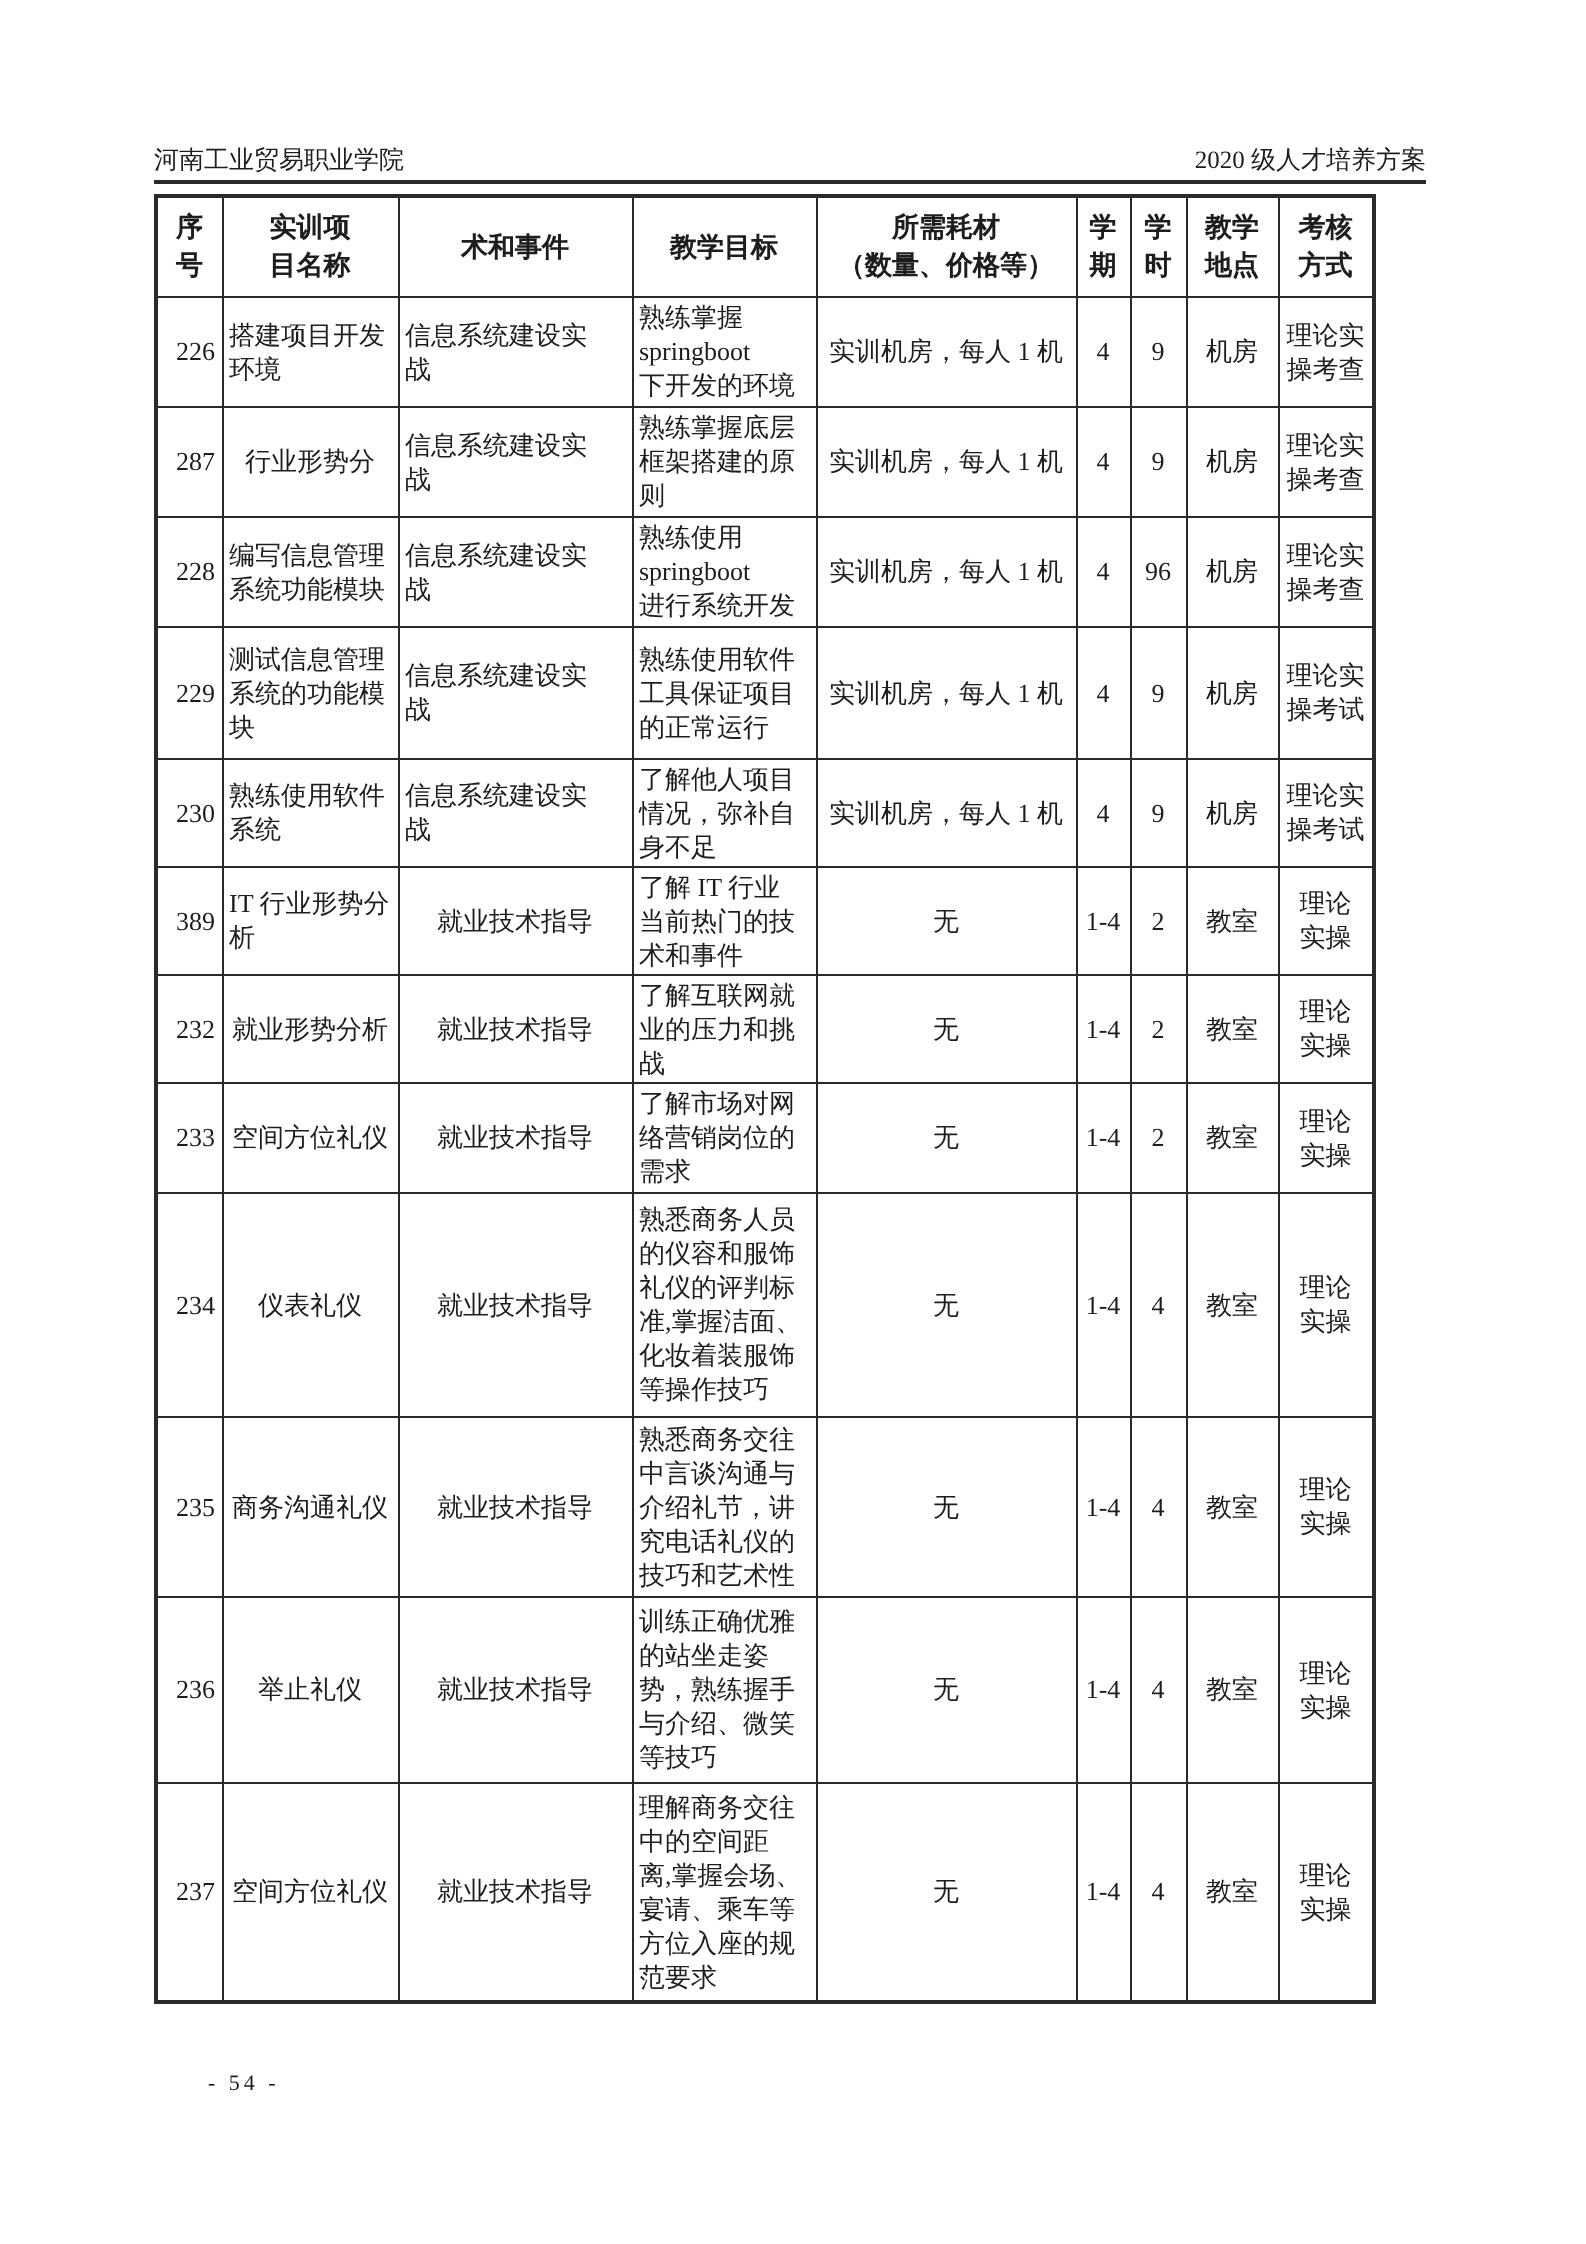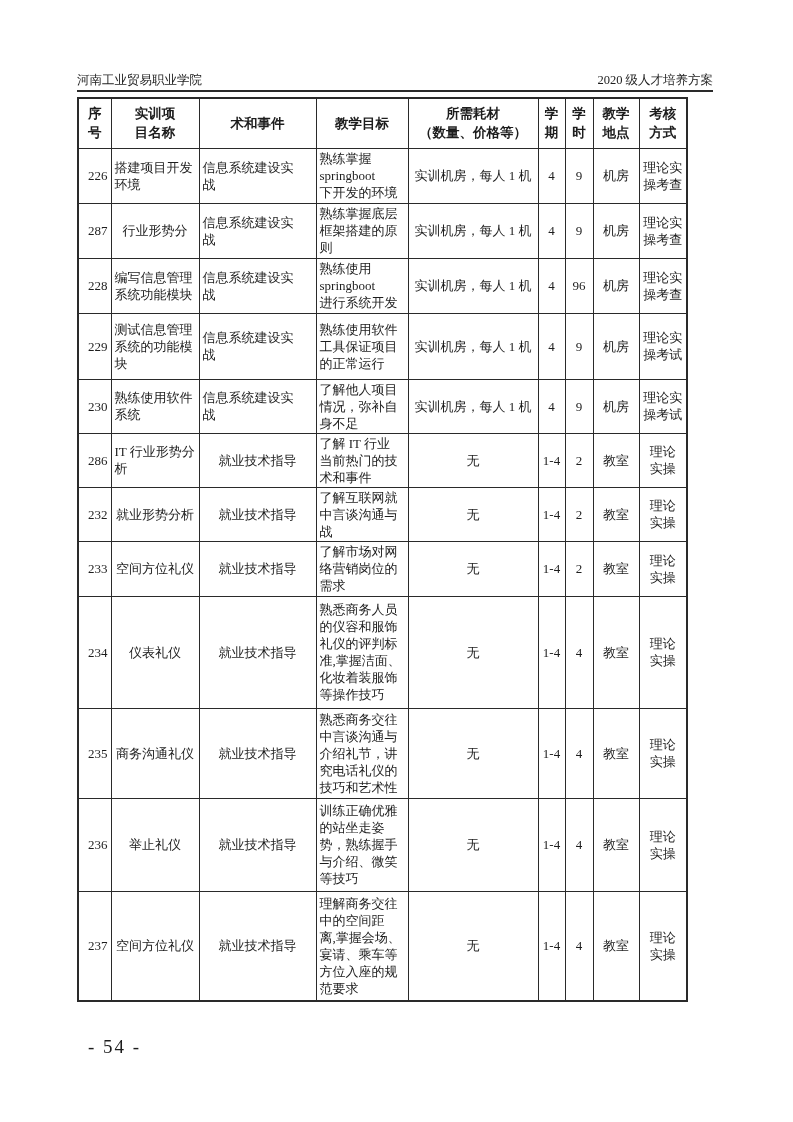--- a/index.html
+++ b/index.html
@@ -29,21 +29,21 @@
   thead tr { height:50px; }
   tbody tr:nth-child(1){height:55px} tbody tr:nth-child(2){height:55px}
   tbody tr:nth-child(3){height:55px} tbody tr:nth-child(4){height:66px}
   tbody tr:nth-child(5){height:54px} tbody tr:nth-child(6){height:53px}
   tbody tr:nth-child(7){height:54px} tbody tr:nth-child(8){height:55px}
   tbody tr:nth-child(9){height:112px} tbody tr:nth-child(10){height:90px}
   tbody tr:nth-child(11){height:93px} tbody tr:nth-child(12){height:110px}
   td.col-index { text-align:left; padding-left:9px; }
   td.ml { text-align:left; padding-left:3px; padding-right:1px; }
   .page-number {
-    position:absolute; left:88px; top:1036px; font-size:19px;
+    position:absolute; left:104px; top:1036px; font-size:11px;
     letter-spacing:2px;
   }
 </style>
 </head>
 <body>
 
 <div class="page">
 
   <div class="doc-header">
     <span>河南工业贸易职业学院</span>
@@ -157,40 +157,40 @@
 情况，弥补自
 身不足</td>
       <td class="col-materials">实训机房，每人 1 机</td>
       <td class="col-semester">4</td>
       <td class="col-hours">9</td>
       <td class="col-location">机房</td>
       <td class="col-assessment">理论实
 操考试</td>
     </tr>
         <tr>
-      <td class="col-index">286</td>
+      <td class="col-index">389</td>
       <td class="col-project ml">IT 行业形势分
 析</td>
       <td class="col-course">就业技术指导</td>
       <td class="col-goal ml">了解 IT 行业
 当前热门的技
 术和事件</td>
       <td class="col-materials">无</td>
       <td class="col-semester">1-4</td>
       <td class="col-hours">2</td>
       <td class="col-location">教室</td>
       <td class="col-assessment">理论
 实操</td>
     </tr>
         <tr>
       <td class="col-index">232</td>
       <td class="col-project">就业形势分析</td>
       <td class="col-course">就业技术指导</td>
       <td class="col-goal ml">了解互联网就
-中言谈沟通与
+业的压力和挑
 战</td>
       <td class="col-materials">无</td>
       <td class="col-semester">1-4</td>
       <td class="col-hours">2</td>
       <td class="col-location">教室</td>
       <td class="col-assessment">理论
 实操</td>
     </tr>
         <tr>
       <td class="col-index">233</td>

